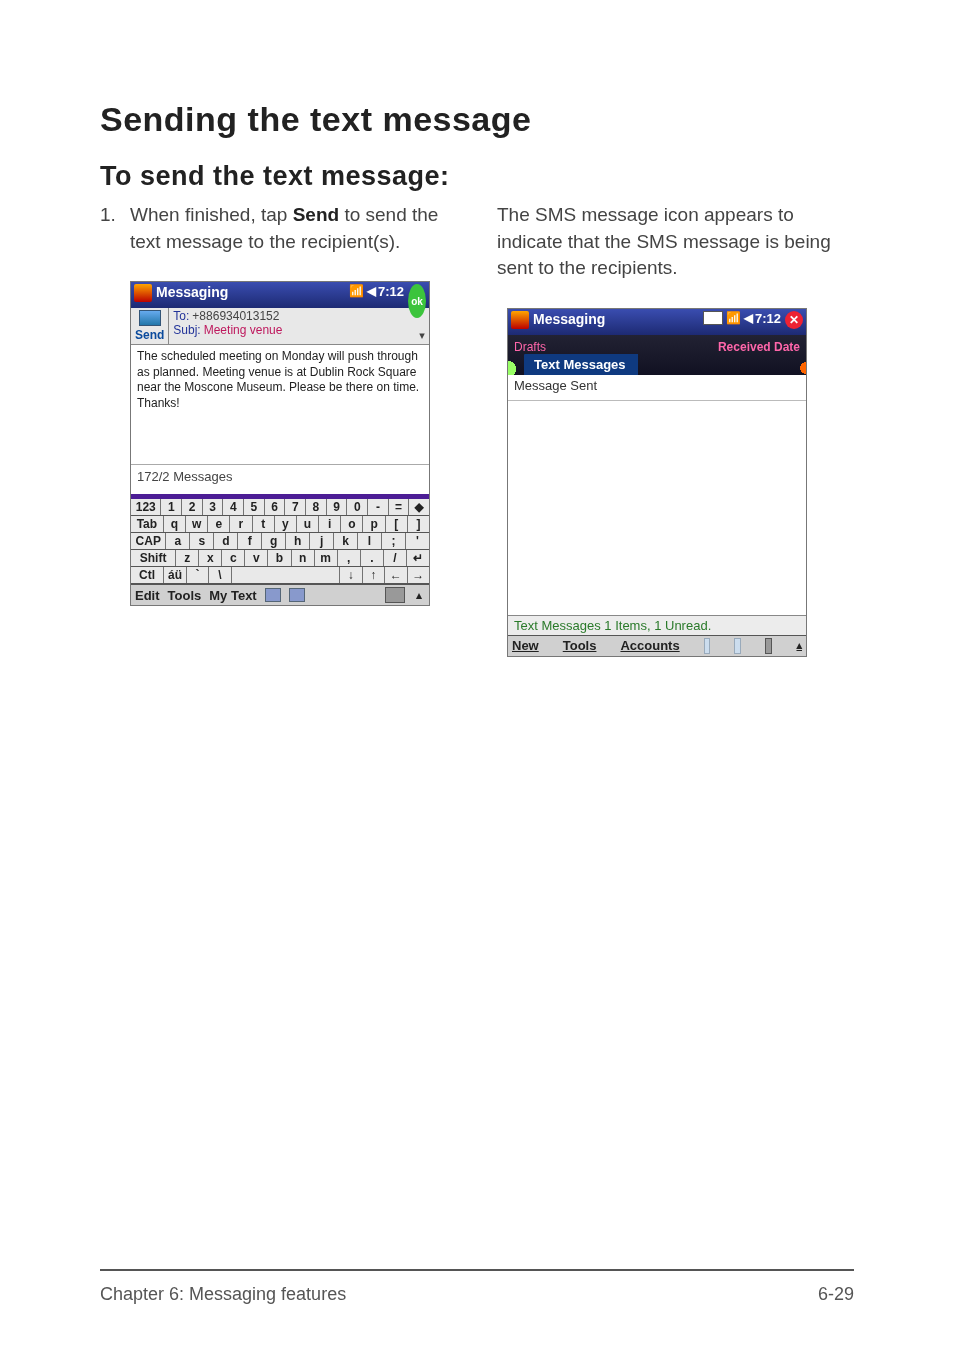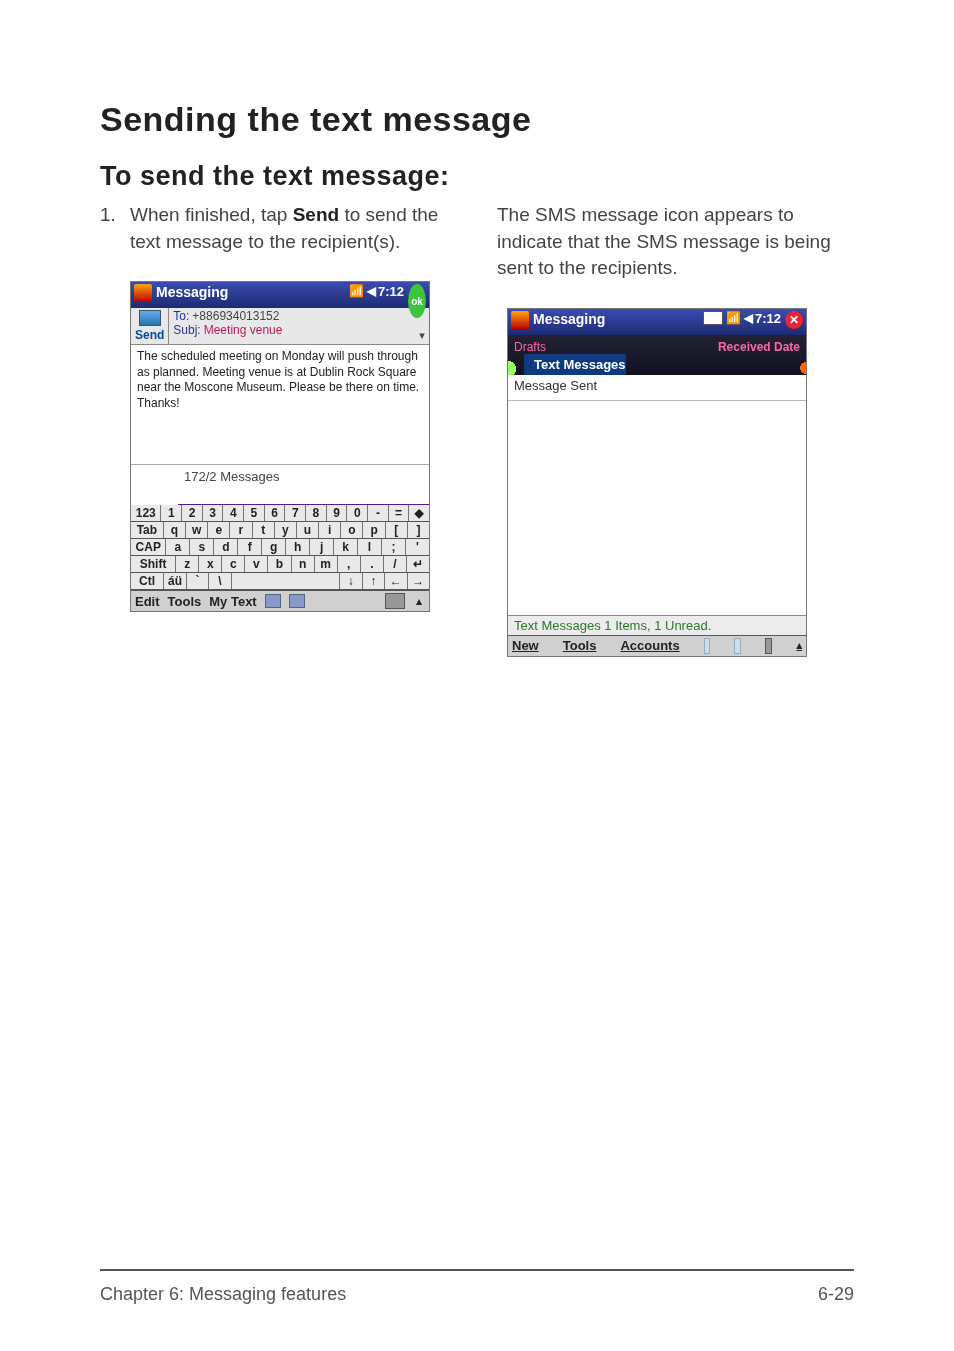--- a/index.html
+++ b/index.html
@@ -128,25 +128,24 @@
     }
     .msg-body {
       padding: 4px 6px;
       min-height: 120px;
       font-size: 12px;
       color: #222;
       border-bottom: 1px solid #aaa;
       line-height: 1.3;
     }
     .counter {
-      padding: 4px 6px 20px;
+      padding: 4px 6px 10px;
       font-size: 13px;
       color: #444;
-      border-bottom: 1px solid #4c1d95;
-      margin-left: 47px;
+      border-bottom: 5px solid #4c1d95;
     }
     
     .kbd {
       background: #ddd;
     }
     .kbd-row {
       display: flex;
       border-bottom: 1px solid #555;
     }
     .key {
@@ -226,21 +225,21 @@
     .banner-label-right {
       position:absolute; right:6px; top:5px;
       color:#f6a; font-size:12px; font-weight:bold;
     }
     .banner-tab {
       position: absolute;
       left: 16px; bottom: 0;
       background: #0f3a80;
       color: #fff;
       font-weight: bold;
-      padding: 3px 0 3px 10px;
+      padding: 3px 12px 3px 10px;
       font-size: 13px;
       border-top-left-radius: 1px;
     }
     .arc-left {
       position:absolute; left:0; top:20px; width:16px; height:28px;
       background: radial-gradient(circle at 0 50%, #9f6 0 8px, transparent 8px);
     }
     .arc-right {
       position:absolute; right:0; top:18px; width:10px; height:30px;
       background: radial-gradient(circle at 100% 50%, #f60 0 6px, transparent 6px);

